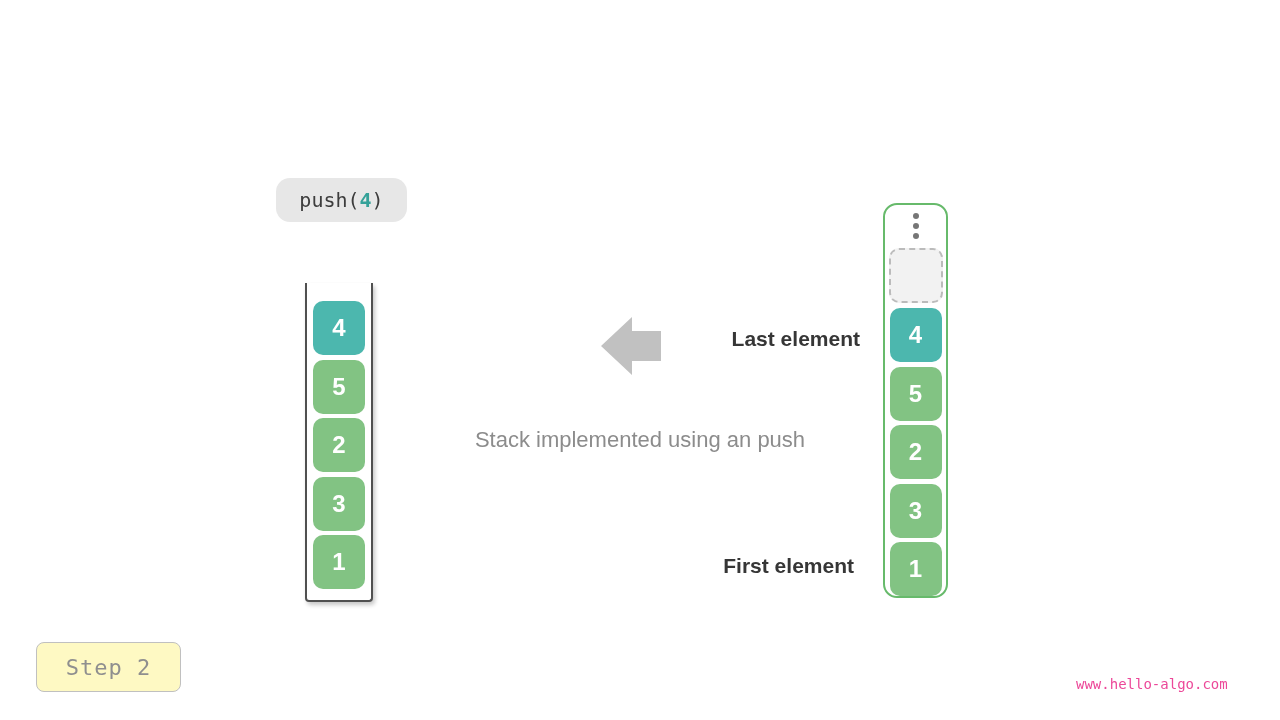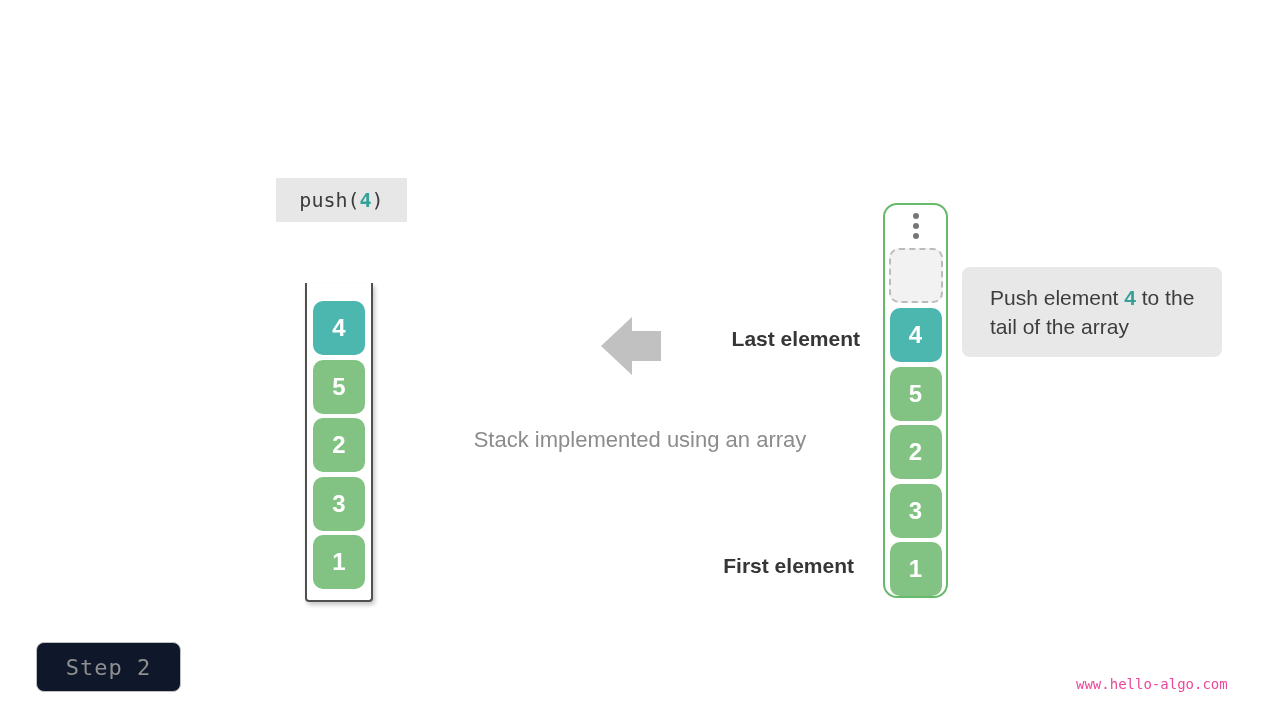--- a/index.html
+++ b/index.html
@@ -3,21 +3,21 @@
 <meta charset="utf-8">
 <style>
   html,body{margin:0;padding:0;background:#ffffff;}
   #canvas{
     position:relative;width:1280px;height:720px;background:#ffffff;overflow:hidden;
     font-family:"Liberation Sans",sans-serif;
   }
   
   .push-box{
     position:absolute;left:276px;top:178px;width:131px;height:44px;
-    background:#e7e7e7;border-radius:1px;
+    background:#e7e7e7;border-radius:14px;
     display:flex;align-items:center;justify-content:center;
     font-family:"DejaVu Sans Mono",monospace;font-size:20px;color:#3d3d3d;
   }
   .accent{color:#35a299;font-weight:bold;}
 
   
   .left-stack{
     position:absolute;left:305px;top:283px;width:68px;height:319px;
     border:2px solid #505050;border-top:none;border-radius:0 0 4px 4px;
     box-sizing:border-box;background:#ffffff;
@@ -68,21 +68,21 @@
     position:absolute;left:962px;top:267px;width:260px;height:90px;
     background:#e8e8e8;border-radius:8px;box-sizing:border-box;
     display:flex;align-items:center;
     padding-left:28px;padding-right:16px;
     font-size:21px;line-height:29px;color:#3d3d3d;
   }
 
   
   .step-box{
     position:absolute;left:36px;top:642px;width:145px;height:50px;
-    background:#0f172a;border:1px solid #c0c0c0;border-radius:8px;box-sizing:border-box;
+    background:#fef9c3;border:1px solid #c0c0c0;border-radius:8px;box-sizing:border-box;
     display:flex;align-items:center;justify-content:center;
     font-family:"DejaVu Sans Mono",monospace;font-size:22px;font-weight:500;color:#8f8f8f;
     letter-spacing:1px;
   }
 
   
   .watermark{
     position:absolute;left:1076px;top:676px;
     font-family:"DejaVu Sans Mono",monospace;font-size:14px;color:#ec4899;
   }
@@ -105,44 +105,40 @@
       <div class="cell green">3</div>
       <div class="cell green">1</div>
     </div>
 
   <svg class="arrow-svg" width="62" height="60" viewBox="0 0 62 60">
     <polygon points="1,30 32,1 32,15 61,15 61,45 32,45 32,59" fill="#c1c1c1"></polygon>
   </svg>
 
   <div class="label-bold last-label">Last element</div>
 
-  <div class="caption">Stack implemented using an array</div>
+  <div class="caption">Stack implemented using an push</div>
 
   <div class="label-bold first-label">First element</div>
 
   <div class="right-stack">
     <div class="dots">
       <span></span>
         <span></span>
         <span></span>
     </div>
     <div class="ghost-cell"></div>
     <div class="right-cells">
         <div class="cell teal">4</div>
         <div class="cell green">5</div>
         <div class="cell green">2</div>
         <div class="cell green">3</div>
         <div class="cell green">1</div>
       </div>
   </div>
 
-  <div class="callout">
-    <div><span>Push element </span><span class="accent">4</span><span> to the tail of the array</span>
-    </div>
-  </div>
 
   <div class="step-box">
     <span>Step 2</span>
   </div>
 
   <div class="watermark">www.hello-algo.com</div>
 
 </div>
 
 </body></html>

